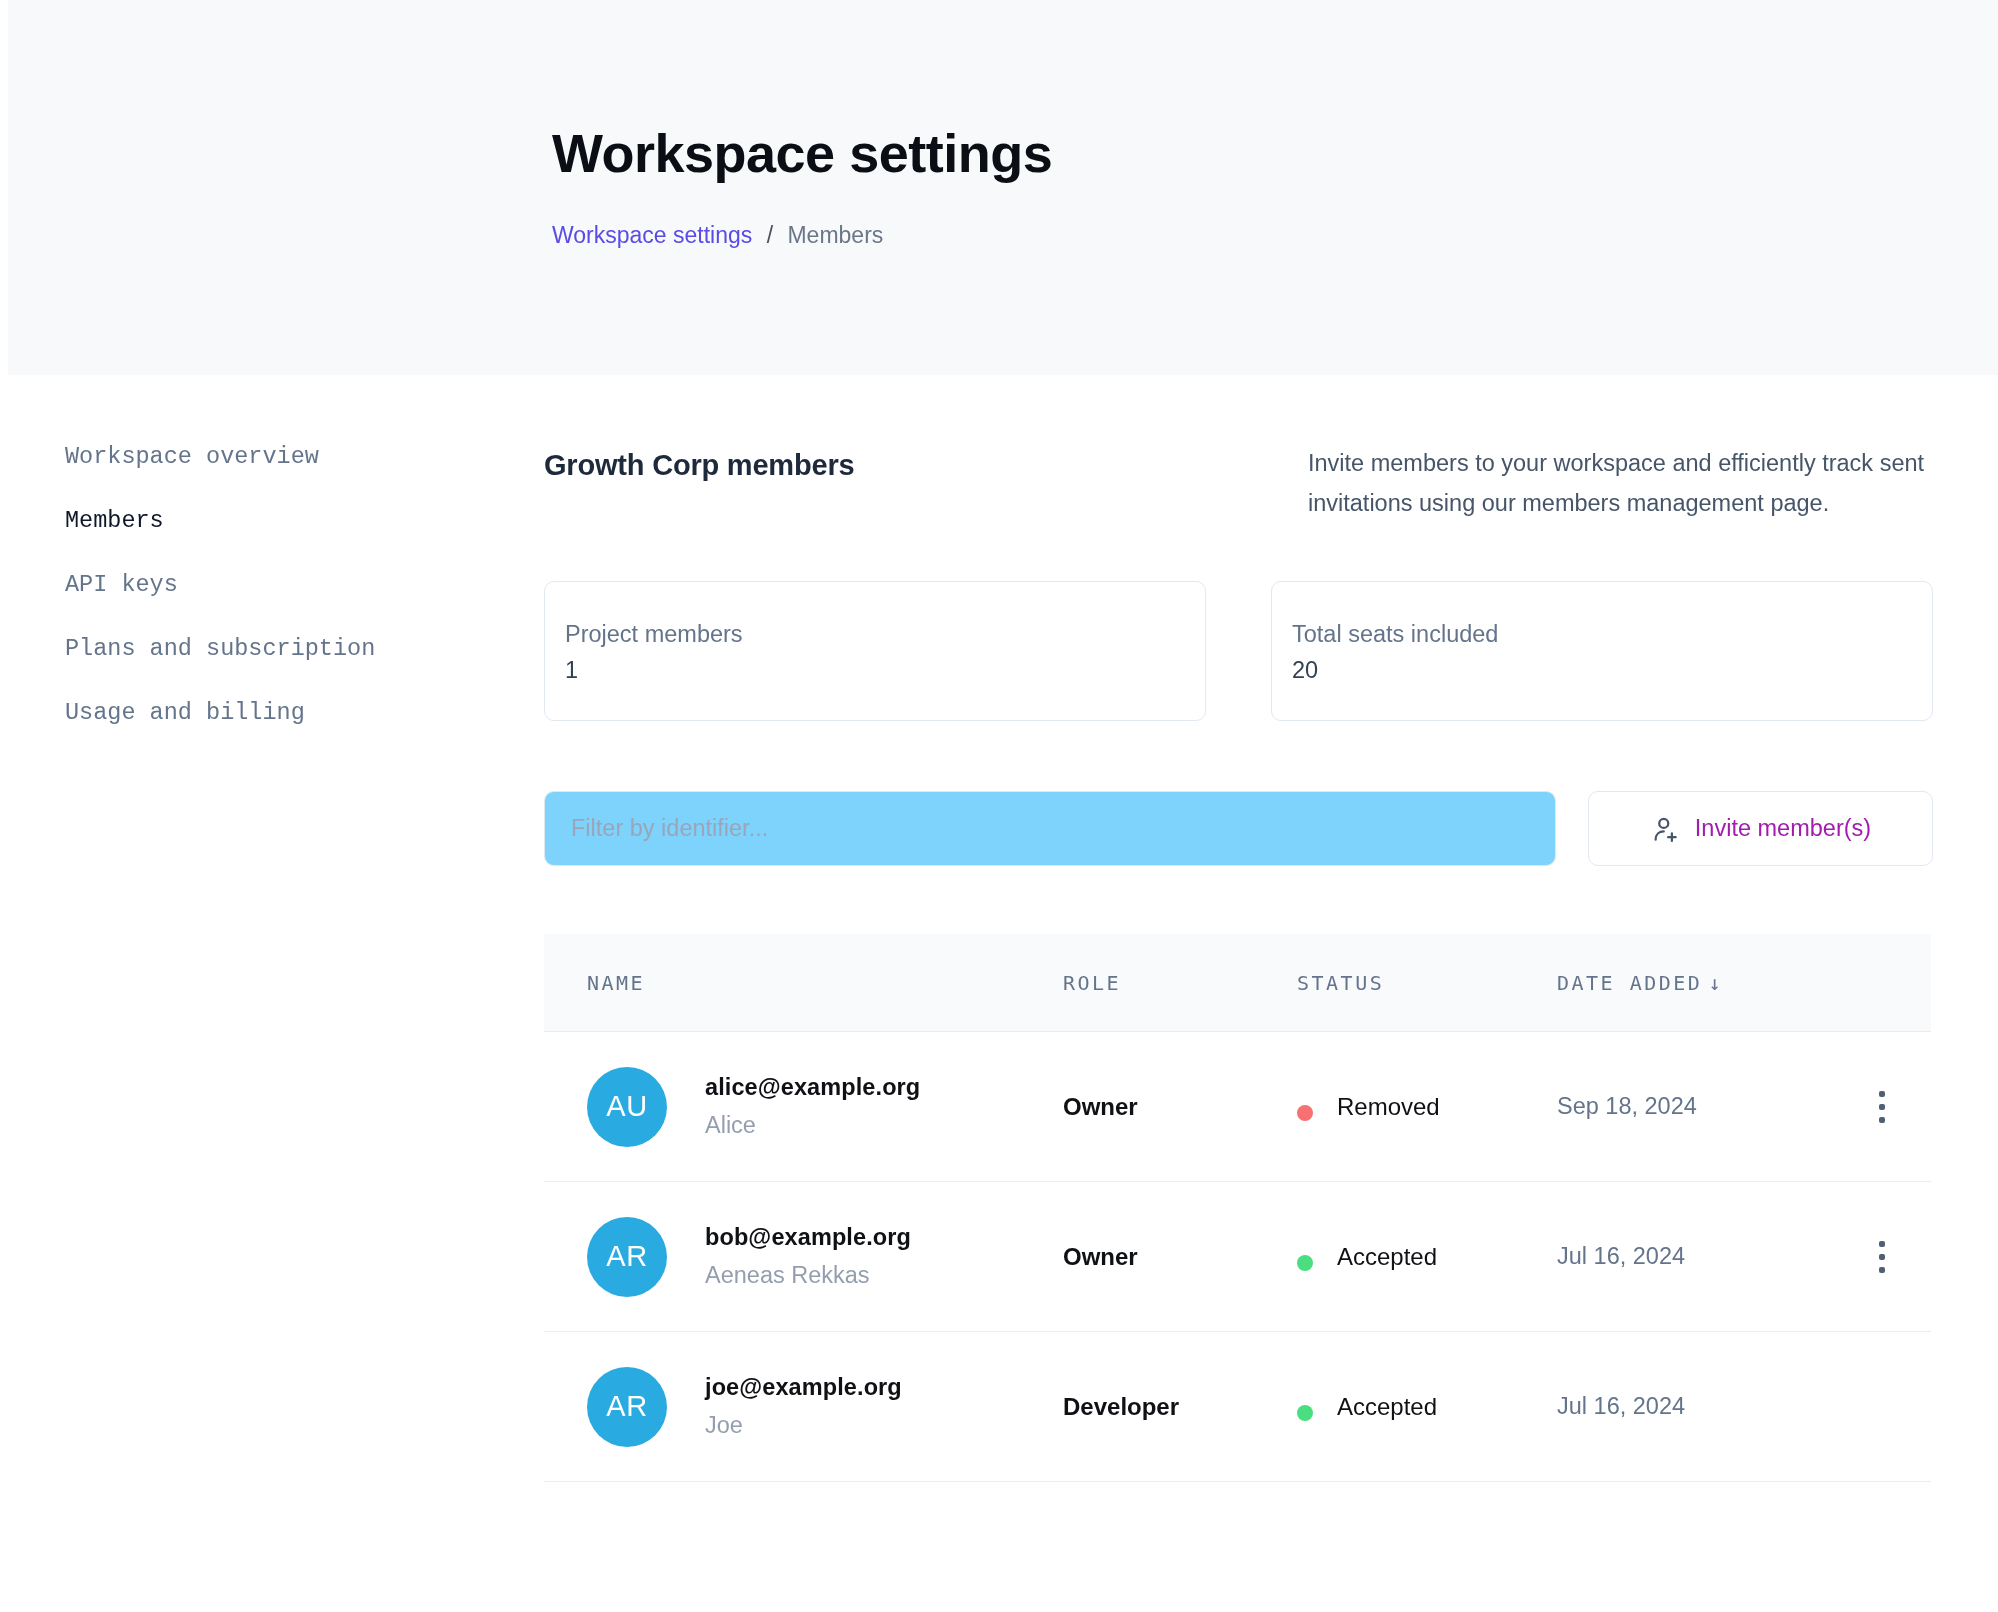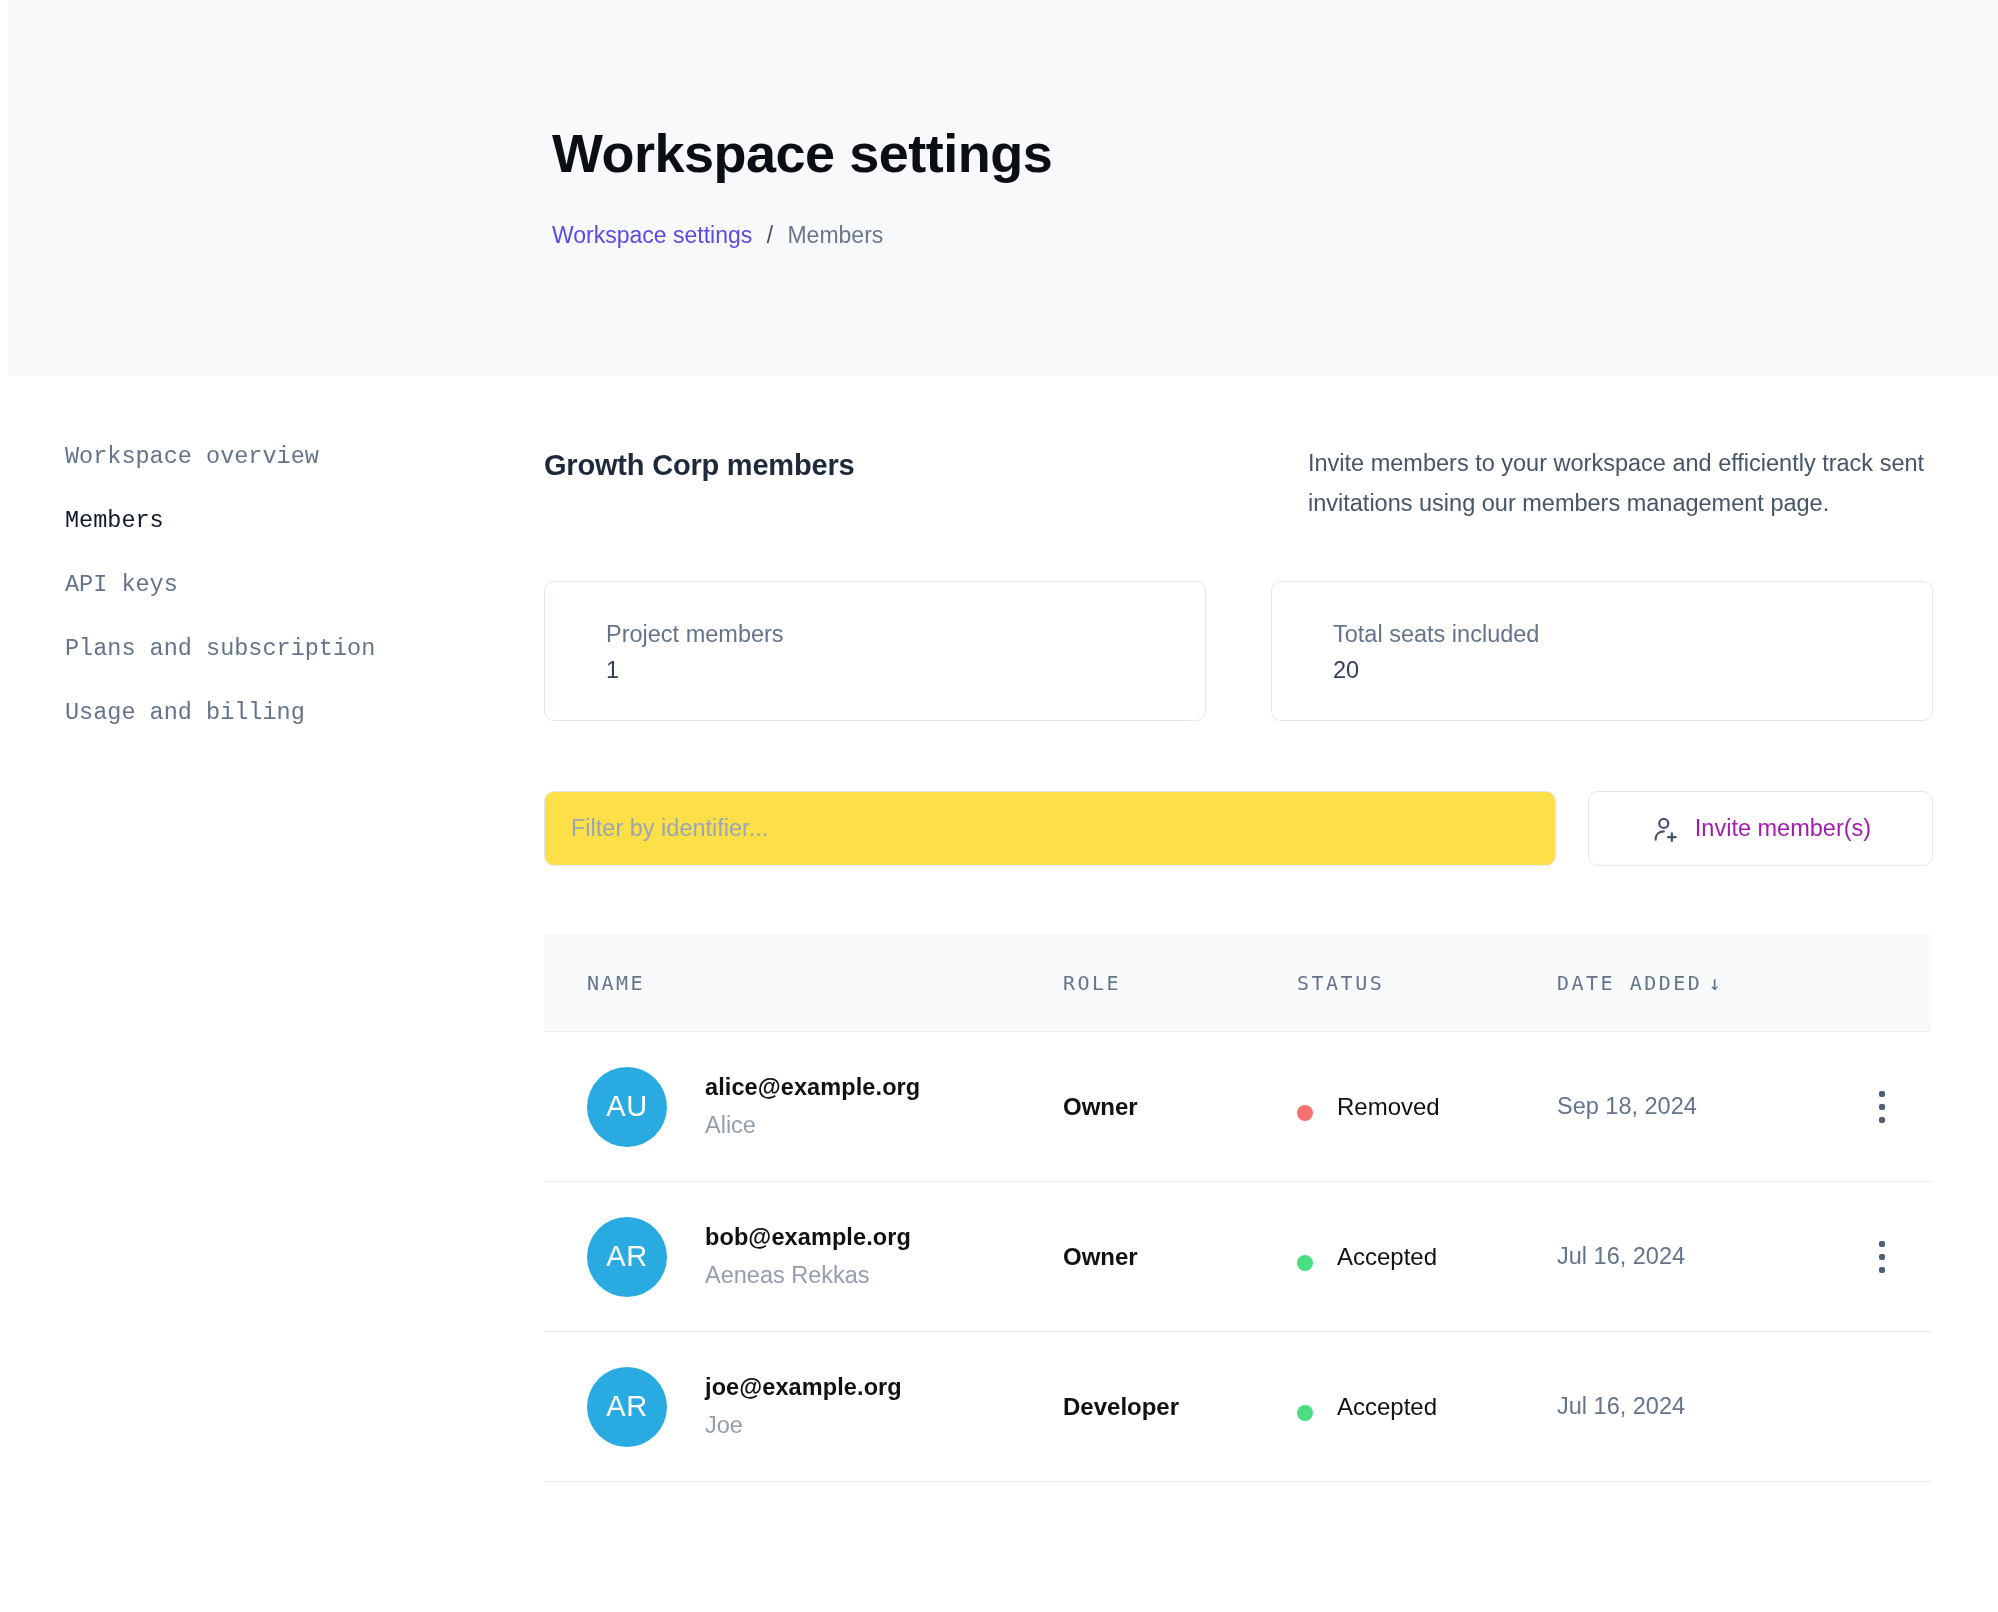--- a/index.html
+++ b/index.html
@@ -87,21 +87,21 @@
     display: flex;
     gap: 65px;
     margin-top: 58px;
   }
   .card {
     flex: 1;
     height: 140px;
     background: #ffffff;
     border: 1px solid #e2e8f0;
     border-radius: 10px;
-    padding: 39px 0 0 61px;
+    padding: 39px 0 0 20px;
   }
   .card-label {
     font-size: 23.5px;
     color: #64748b;
   }
   .card-value {
     margin-top: 9px;
     font-size: 23.5px;
     color: #334155;
   }
@@ -115,21 +115,21 @@
   .filter-input {
     flex: 1;
     height: 75px;
     border: 1px solid #e2e8f0;
     border-radius: 10px;
     font-family: "Liberation Sans", sans-serif;
     font-size: 23.5px;
     color: #334155;
     padding: 0 26px;
     outline: none;
-    background: #fde047;
+    background: #7dd3fc;
   }
   .filter-input::placeholder { color: #9aa5b8; }
   .invite-btn {
     width: 345px;
     height: 75px;
     background: #ffffff;
     border: 1px solid #e2e8f0;
     border-radius: 10px;
     display: flex;
     align-items: center;

